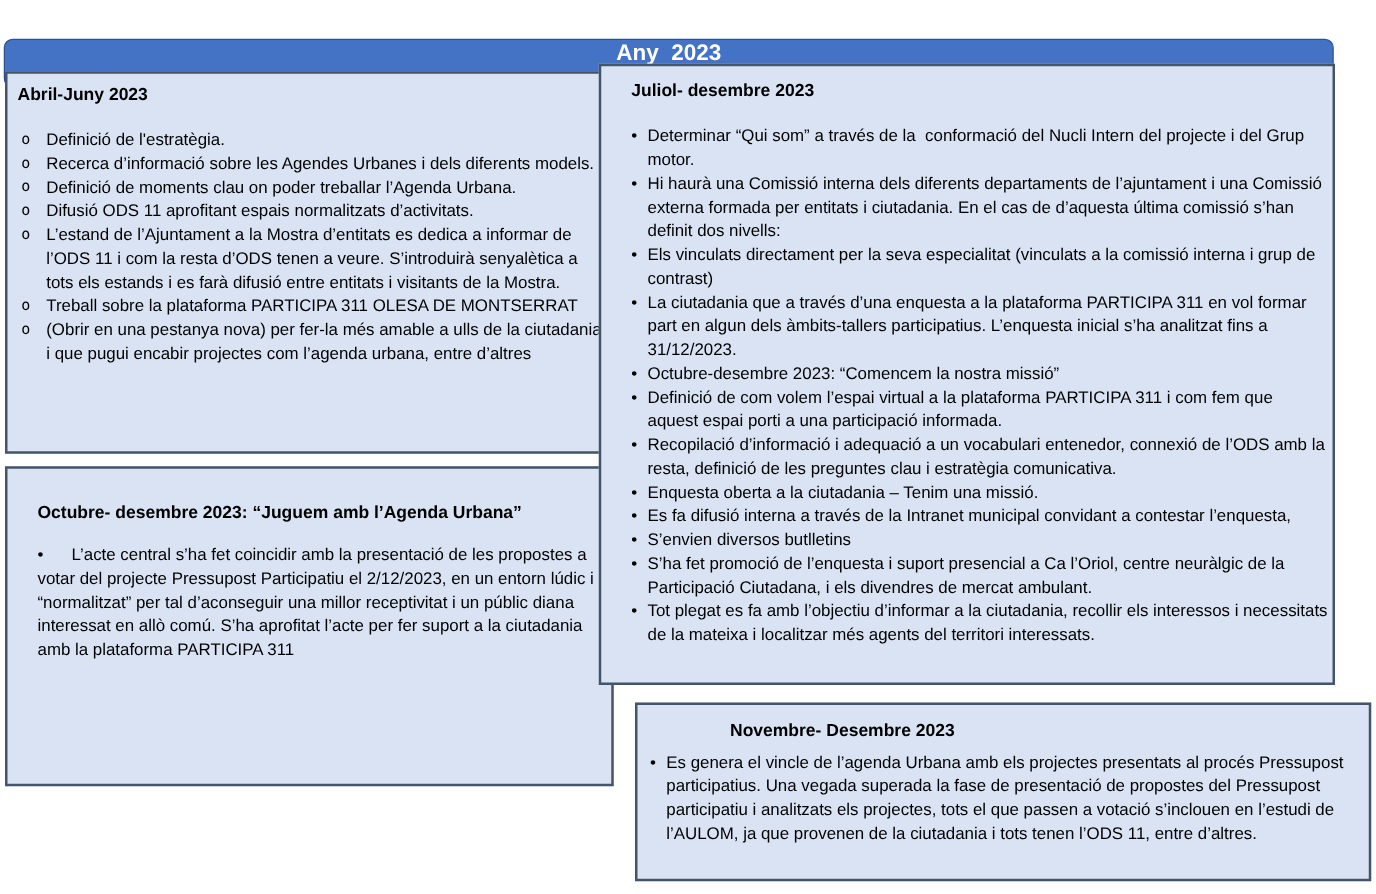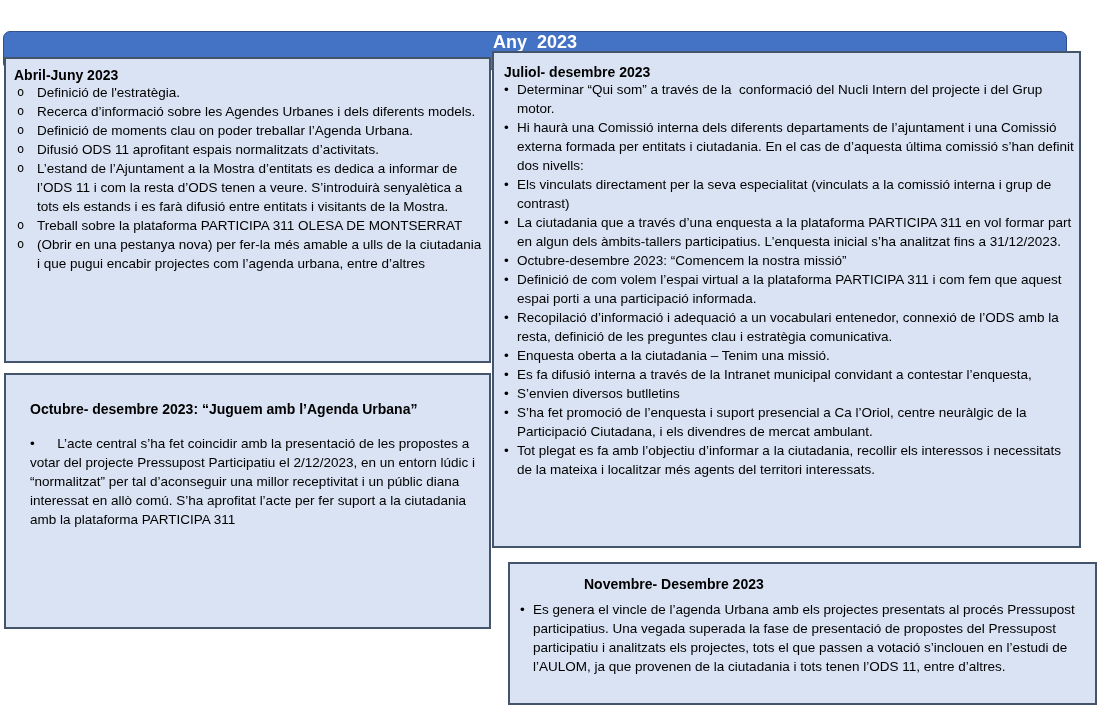--- a/index.html
+++ b/index.html
@@ -31,24 +31,25 @@
     font-size:18px;font-weight:bold;
     white-space:pre;
   }
   .tbox{
     position:absolute;
     background:var(--box-fill);
     border:2px solid var(--box-border);
   }
   #box-abril-juny   {left:4px;  top:57px;  width:487px; height:306px; padding:8px 6px 0 8px;}
   #box-octubre      {left:4px;  top:373px; width:487px; height:256px; padding:26px 6px 0 24px;}
-  #box-juliol       {left:492px;top:51px;  width:589px; height:497px; padding:11px 4px 0 10px;}
+  #box-juliol       {left:479px;top:51px;  width:589px; height:497px; padding:11px 4px 0 24px;}
   #box-novembre     {left:508px;top:562px; width:589px; height:143px; padding:12px 6px 0 10px;}
   .period-header{
     font-size:14px;font-weight:bold;color:var(--body-text);
+    margin-bottom:19px;
     white-space:pre-wrap;
   }
   #box-octubre .period-header{margin-bottom:17px;}
   #box-novembre .period-header{margin-left:48px;margin-bottom:8px;padding-left:16px;}
   ul.bullets{list-style:none;font-size:13.5px;line-height:19px;}
   ul.bullets li{position:relative;white-space:pre-wrap;}
   
   ul.hang-o  li{padding-left:23px;}
   ul.hang-o  .marker{position:absolute;left:3px;top:0;font-family:"DejaVu Sans Mono","Liberation Mono",monospace;font-size:12px;}
   ul.hang-dot li{padding-left:13px;}

